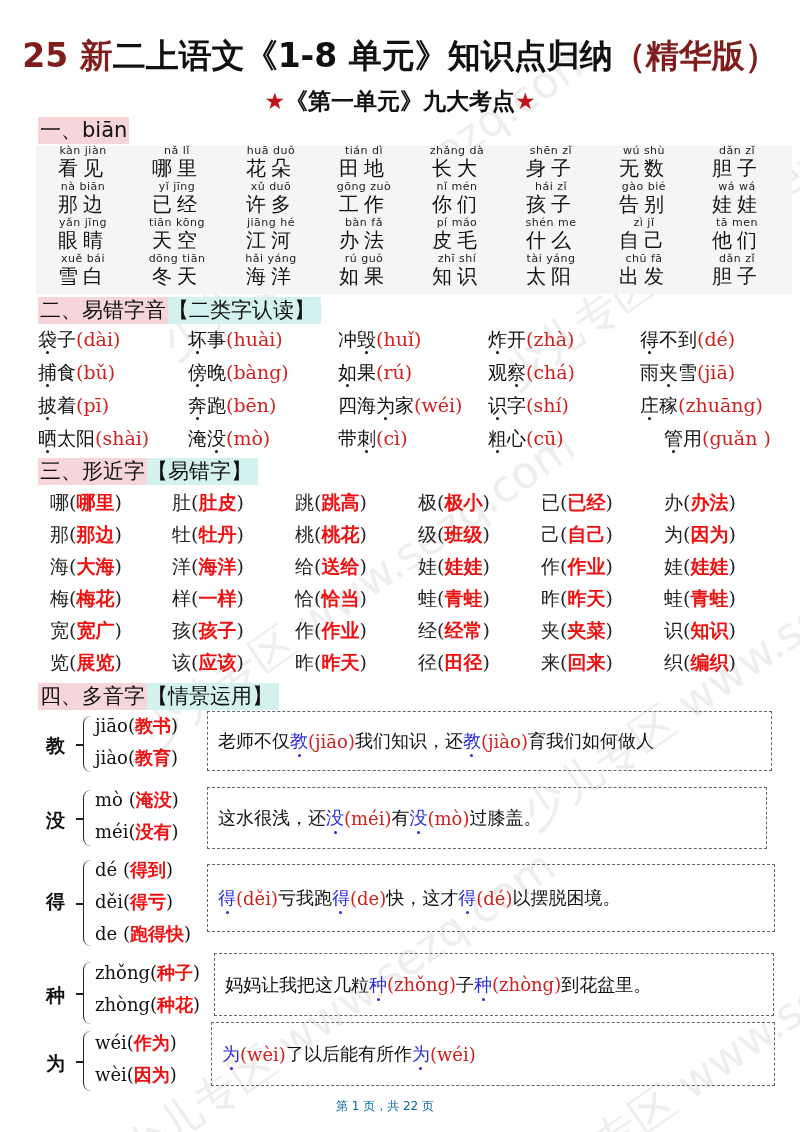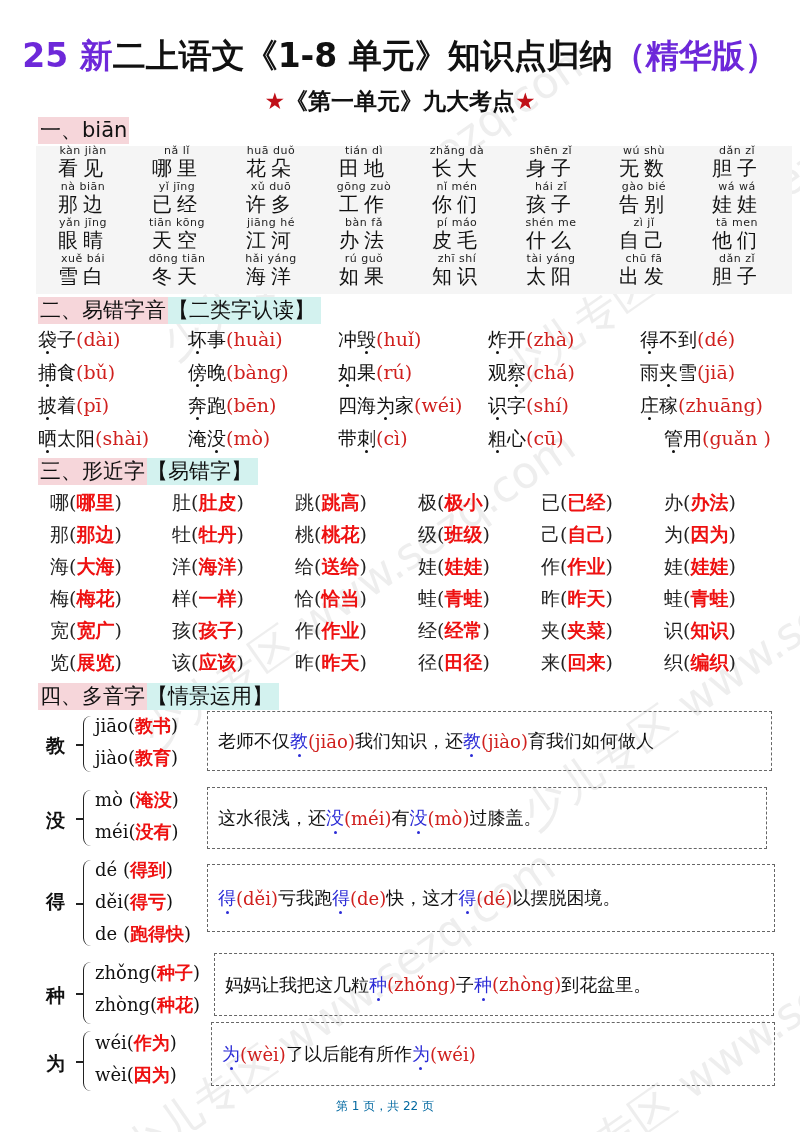--- a/index.html
+++ b/index.html
@@ -1,20 +1,20 @@
 <!DOCTYPE html>
 <html><head>
 <meta charset="utf-8">
 <style>
   * { box-sizing: border-box; margin: 0; padding: 0; }
   html, body { width: 800px; height: 1132px; background: #ffffff; overflow: hidden; }
   body { position: relative; font-family: "DejaVu Sans", sans-serif; color: #111; }
 
   .title { position: absolute; top: 34px; left: 0; width: 800px; text-align: center; font-size: 33px; font-weight: bold; letter-spacing: 0px; white-space: nowrap; font-family: "DejaVu Sans", sans-serif; }
-  .title .red { color: #6d28d9; }
+  .title .red { color: #7f1d1d; }
   .title .dark { color: #111; }
   .subtitle { position: absolute; top: 86px; left: 0; width: 800px; text-align: center; font-size: 23px; font-weight: bold; white-space: nowrap; }
   .subtitle .star { color: #c01018; }
 
   .section-head { position: absolute; left: 38px; height: 27px; display: flex; font-size: 21px; line-height: 27px; white-space: nowrap; }
   .section-head .part1 { background: #f6d6da; padding: 0 2px 0 2px; }
   .section-head .part2 { background: #d3f2ef; padding: 0 6px 0 0; }
 
   
   .vocab { position: absolute; left: 36px; top: 146px; width: 756px; height: 148px; background: #f5f5f5; }

